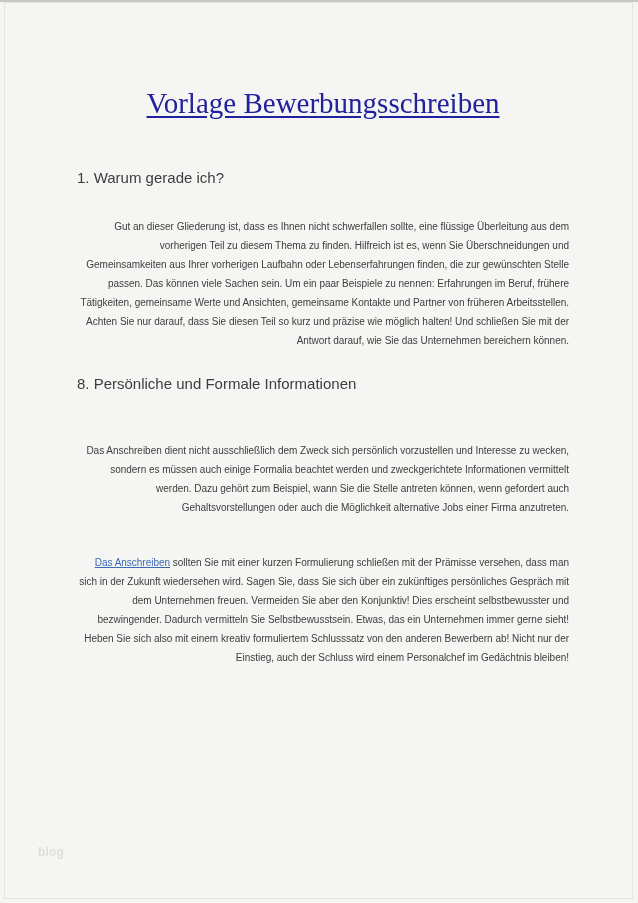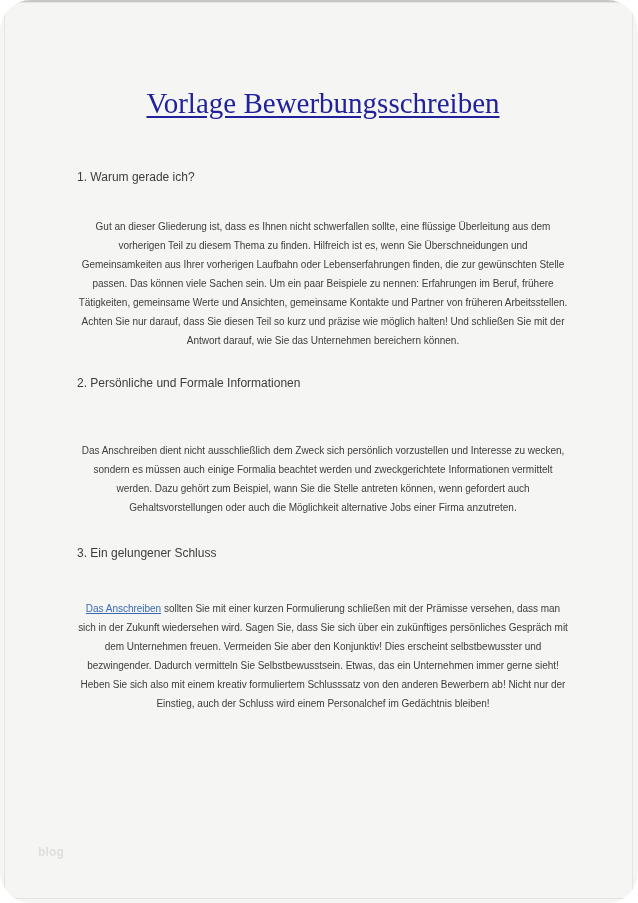--- a/index.html
+++ b/index.html
@@ -6,21 +6,20 @@
   html, body { background: #ffffff; }
   body {
     width: 638px; height: 903px;
     font-family: "Liberation Sans", sans-serif;
   }
   .page {
     position: relative;
     width: 638px; height: 903px;
     background: #f5f5f3;
     overflow: hidden;
-    border-radius: 31px;
   }
   .top-edge {
     position: absolute; top: 0; left: 0; right: 0; height: 2px;
     background: #c7c7c5;
   }
   .frame {
     position: absolute; left: 4px; right: 5px; top: 2px; bottom: 4px;
     border: 1px solid #e4e4e2;
     pointer-events: none;
   }
@@ -32,33 +31,33 @@
     margin-top: 84px;
     text-align: center;
     font-family: "Liberation Serif", serif;
     font-size: 29px;
     line-height: 38px;
     color: #21219b;
     text-decoration: underline;
     text-underline-offset: 3px;
   }
   .section-heading {
-    font-size: 12px;
+    font-size: 15px;
     line-height: 19px;
     color: #3d3d3d;
   }
   .mt-h1 { margin-top: 46px; }
   .mt-h2 { margin-top: 24px; }
   .mt-h3 { margin-top: 27px; }
   .para {
     font-size: 10px;
     letter-spacing: -0.02px;
     line-height: 19px;
     color: #3d3d3d;
-    text-align: center;
+    text-align: right;
   }
   .mt-p1 { margin-top: 30px; }
   .mt-p2 { margin-top: 48px; }
   .mt-p3 { margin-top: 36px; }
   .inline-link {
     color: #3a6ab4;
     text-decoration: underline;
     cursor: pointer;
     margin-top: 24px;
   }
@@ -81,26 +80,25 @@
   <div class="content">
 
     <div class="doc-title">Vorlage Bewerbungsschreiben</div>
 
     <div class="section">
       <div class="section-heading mt-h1">1. Warum gerade ich?</div>
       <div class="para mt-p1">Gut an dieser Gliederung ist, dass es Ihnen nicht schwerfallen sollte, eine flüssige Überleitung aus dem vorherigen Teil zu diesem Thema zu finden. Hilfreich ist es, wenn Sie Überschneidungen und Gemeinsamkeiten aus Ihrer vorherigen Laufbahn oder Lebenserfahrungen finden, die zur gewünschten Stelle passen.  Das können viele Sachen sein. Um ein paar Beispiele zu nennen: Erfahrungen im Beruf, frühere Tätigkeiten, gemeinsame Werte und Ansichten, gemeinsame Kontakte und Partner von früheren Arbeitsstellen. Achten Sie nur darauf, dass Sie diesen Teil so kurz und präzise wie möglich halten! Und schließen Sie mit der Antwort darauf, wie Sie das Unternehmen bereichern können.</div>
     </div>
 
     <div class="section">
-      <div class="section-heading mt-h2">2. Persönliche und Formale Informationen</div>
+      <div class="section-heading mt-h2">8. Persönliche und Formale Informationen</div>
       <div class="para mt-p2">Das Anschreiben dient nicht ausschließlich dem Zweck sich persönlich vorzustellen und Interesse zu wecken, sondern es müssen auch einige Formalia beachtet werden und zweckgerichtete Informationen vermittelt werden. Dazu gehört zum Beispiel, wann Sie die Stelle antreten können, wenn gefordert auch Gehaltsvorstellungen oder auch die Möglichkeit alternative Jobs einer Firma anzutreten.</div>
     </div>
 
     <div class="section">
-      <div class="section-heading mt-h3">3. Ein gelungener Schluss</div>
       <div class="para mt-p3">
         <span class="inline-link">Das Anschreiben</span><span> sollten Sie mit einer kurzen Formulierung schließen mit der Prämisse versehen, dass man sich in der Zukunft wiedersehen wird. Sagen Sie, dass Sie sich über ein zukünftiges persönliches Gespräch mit dem Unternehmen freuen. Vermeiden Sie aber den Konjunktiv! Dies erscheint selbstbewusster und bezwingender. Dadurch vermitteln Sie Selbstbewusstsein. Etwas, das ein Unternehmen immer gerne sieht! Heben Sie sich also mit einem kreativ formuliertem Schlusssatz von den anderen Bewerbern ab! Nicht nur der Einstieg, auch der Schluss wird einem Personalchef im Gedächtnis bleiben!</span>
       </div>
     </div>
 
   </div>
 
   <div class="watermark">blog</div>
 </div>
 

